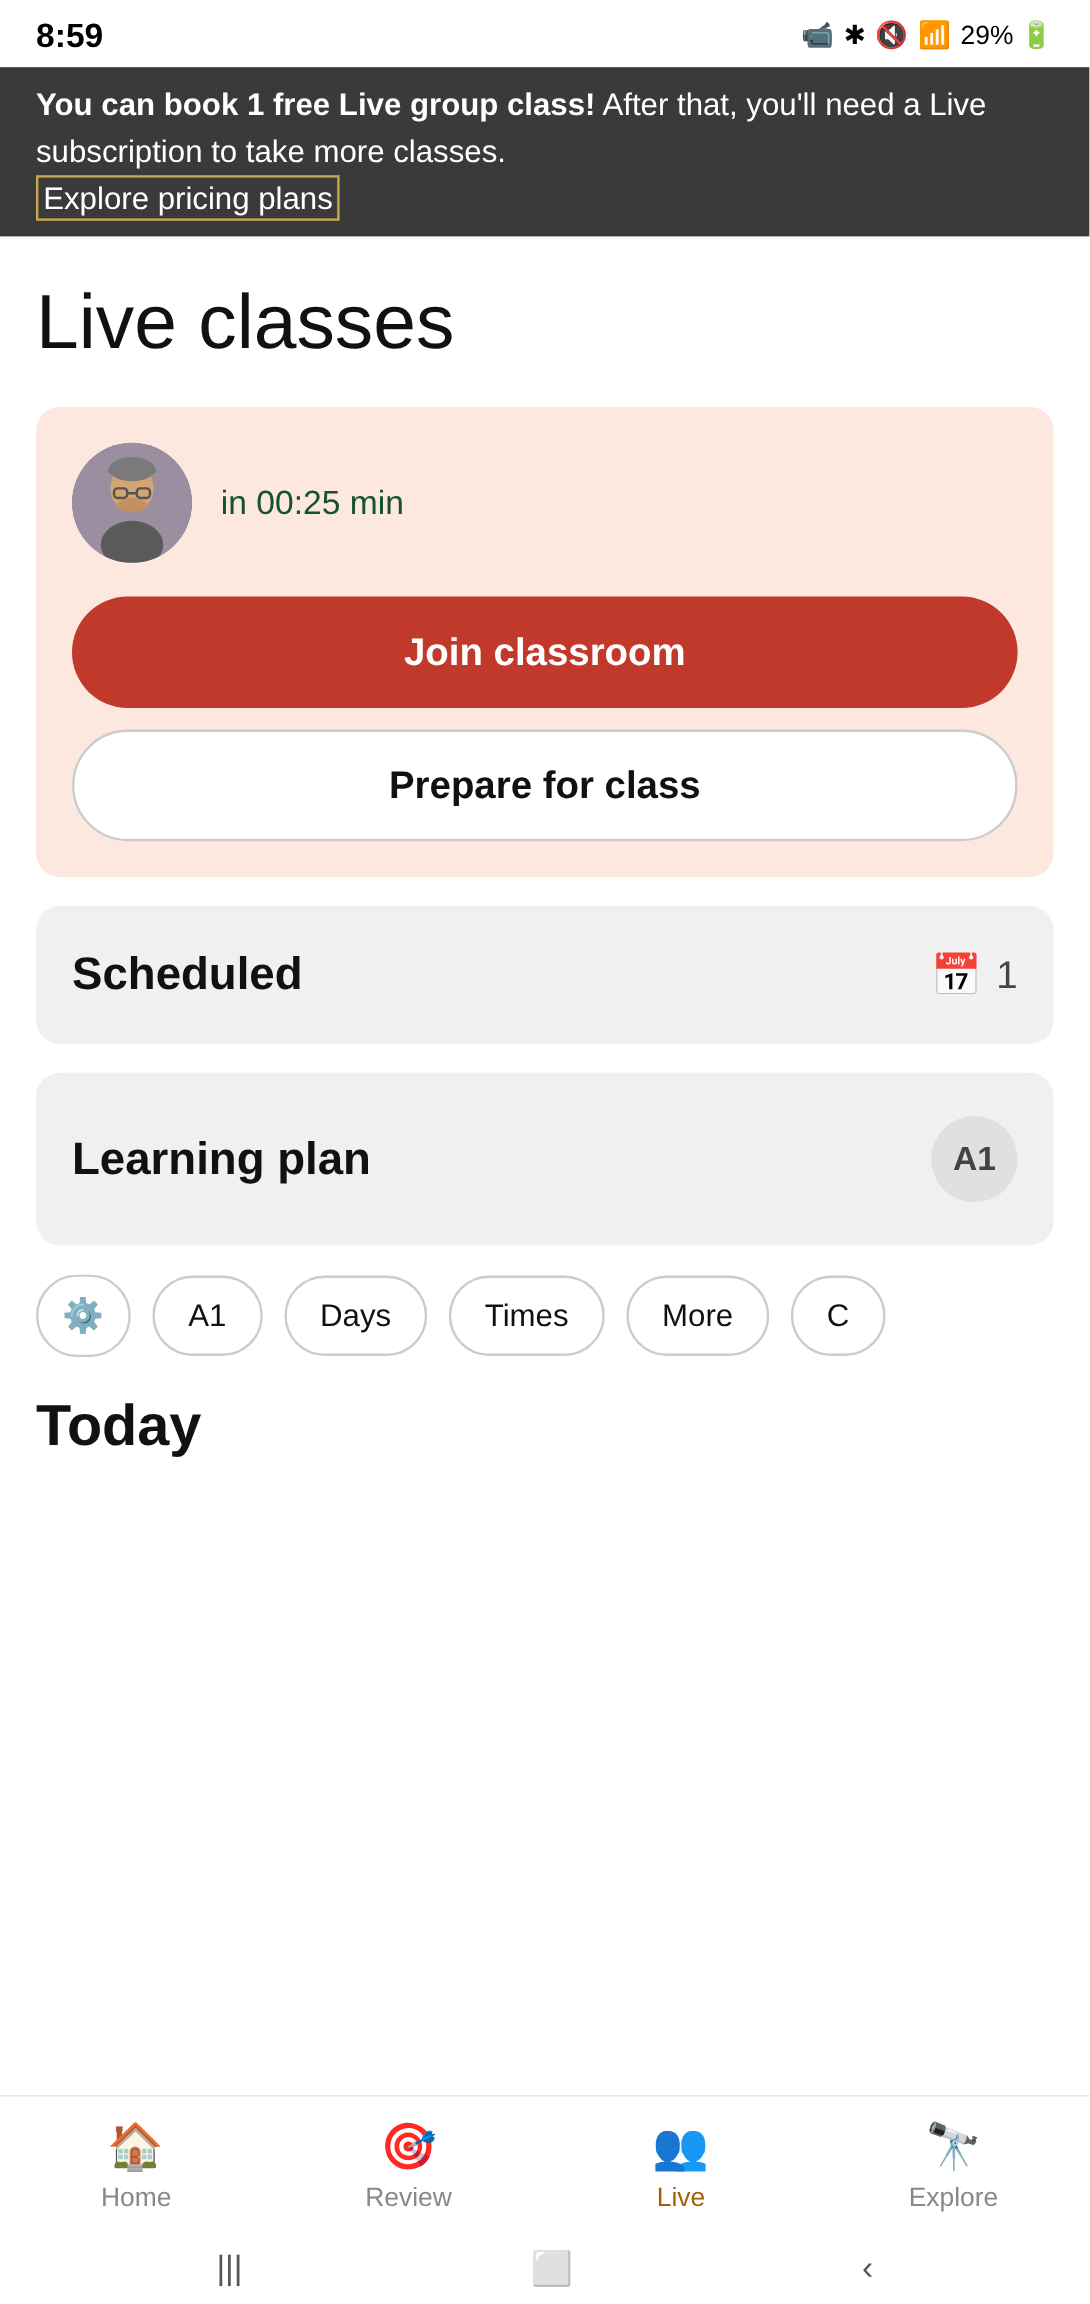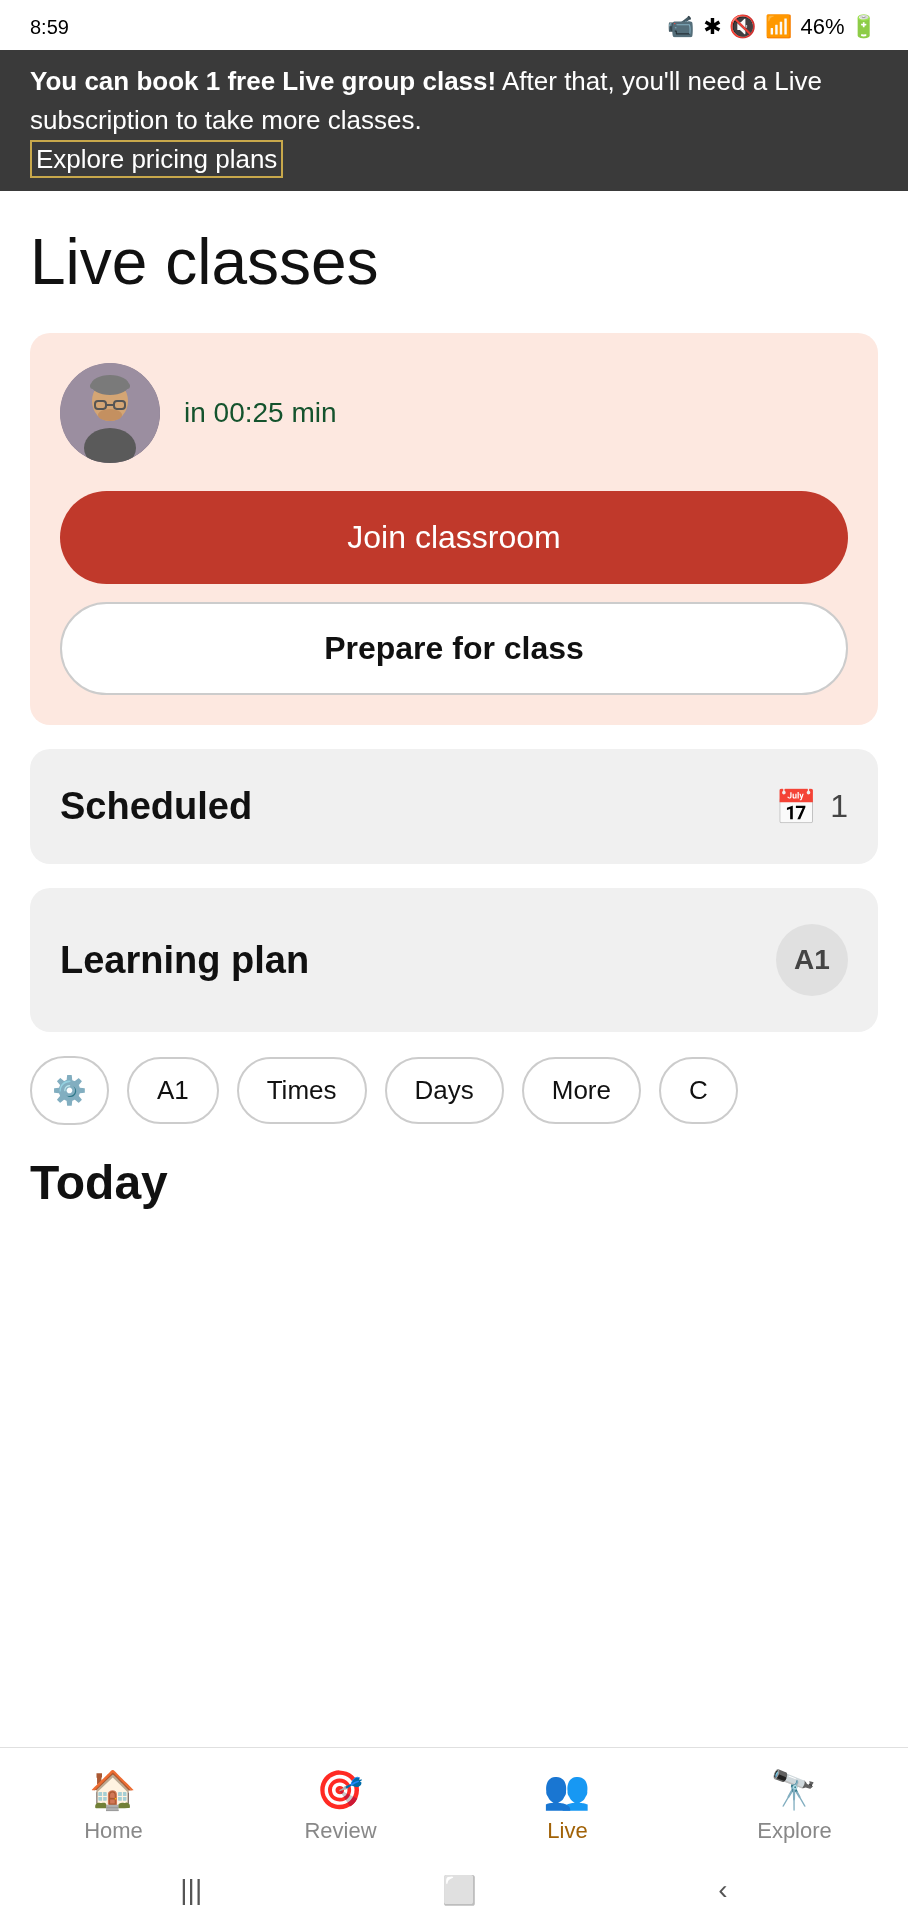--- a/index.html
+++ b/index.html
@@ -14,22 +14,22 @@
 
     
     .status-bar {
       display: flex;
       justify-content: space-between;
       align-items: center;
       padding: 14px 30px 10px 30px;
       background: #fff;
     }
     .status-time {
-      font-size: 20px;
-      font-weight: 400;
+      font-size: 28px;
+      font-weight: 700;
       color: #000;
     }
     .status-icons {
       display: flex;
       align-items: center;
       gap: 8px;
       font-size: 22px;
       color: #000;
     }
 
@@ -110,21 +110,21 @@
 
     .btn-join {
       display: block;
       width: 100%;
       background: #c0392b;
       color: #fff;
       border: none;
       border-radius: 50px;
       padding: 28px;
       font-size: 32px;
-      font-weight: 400;
+      font-weight: 700;
       text-align: center;
       cursor: pointer;
       margin-bottom: 18px;
     }
     .btn-prepare {
       display: block;
       width: 100%;
       background: #fff;
       color: #111;
       border: 2px solid #ccc;
@@ -264,21 +264,21 @@
 </head>
 <body>
 
 <div class="status-bar">
   <span class="status-time">8:59</span>
   <div class="status-icons">
     <span>📹</span>
     <span>✱</span>
     <span>🔇</span>
     <span>📶</span>
-    <span>46% 🔋</span>
+    <span>29% 🔋</span>
   </div>
 </div>
 
 <div class="banner">
   <strong>You can book 1 free Live group class!</strong>
   <span> After that, you'll need a Live subscription to take more classes.</span>
   <br>
   <a href="#">Explore pricing plans</a>
 </div>
 
@@ -325,22 +325,22 @@
   </div>
 
   <div class="section-card">
     <span class="section-label">Learning plan</span>
     <div class="badge-circle">A1</div>
   </div>
 
   <div class="filter-row">
     <button class="filter-chip icon-chip">⚙️</button>
     <button class="filter-chip">A1</button>
+    <button class="filter-chip">Days</button>
     <button class="filter-chip">Times</button>
-    <button class="filter-chip">Days</button>
     <button class="filter-chip">More</button>
     <button class="filter-chip">C</button>
   </div>
 
   <div class="today-title">Today</div>
 
 </div>
 
 <nav class="bottom-nav">
   <div class="nav-item">

